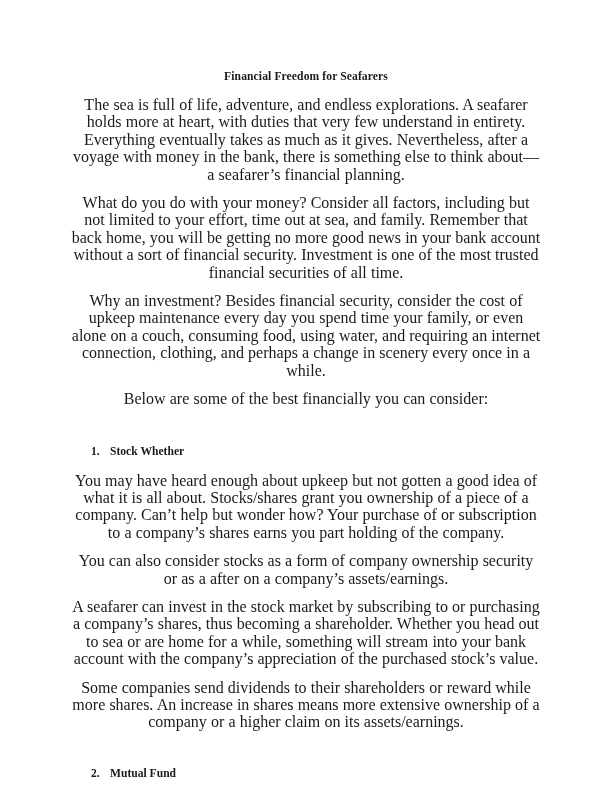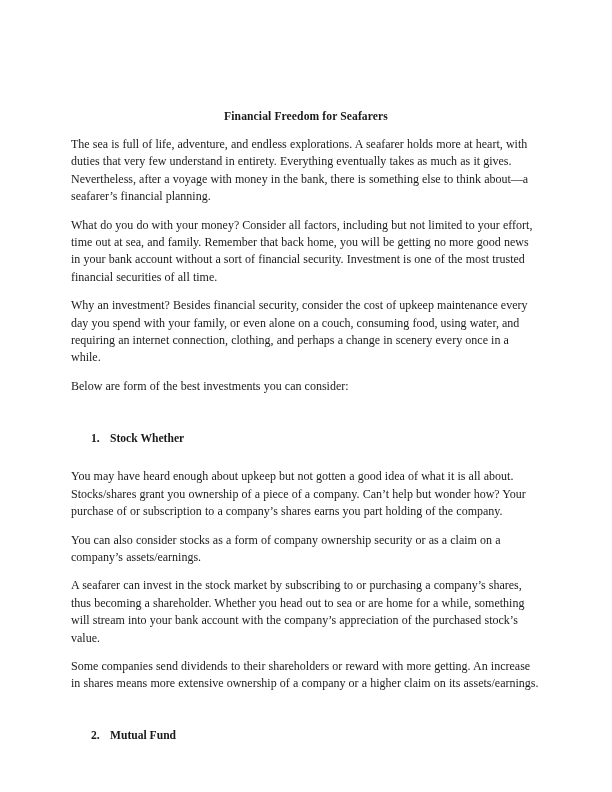--- a/index.html
+++ b/index.html
@@ -13,35 +13,35 @@
     overflow: hidden;
     font-family: "Liberation Serif", "DejaVu Serif", serif;
     color: #1a1a1a;
   }
   .page {
     position: relative;
     width: 612px;
     height: 792px;
     background: #ffffff;
     box-sizing: border-box;
-    padding: 108px 71px 0 71px;
+    padding: 68px 71px 0 71px;
   }
   .doc-title {
     text-align: center;
     font-weight: bold;
     font-size: 11.6px;
     line-height: 17px;
     letter-spacing: 0.1px;
     margin: 0 0 11px 0;
   }
   .para {
-    font-size: 12px;
+    font-size: 16px;
     line-height: 17.4px;
-    margin: 9px 0 11px 0;
-    text-align: left;
+    margin: 0 0 11px 0;
+    text-align: center;
     word-spacing: 0.15px;
   }
   .para:last-child { margin-bottom: 0; }
 
   .list-block {
     margin: 0;
     padding: 0;
   }
   .list-item {
     position: relative;
@@ -63,38 +63,38 @@
 </style>
 </head>
 <body>
 
 <div class="page">
 
   <h1 class="doc-title">Financial Freedom for Seafarers</h1>
 
   <p class="para">The sea is full of life, adventure, and endless explorations. A seafarer holds more at heart, with duties that very few understand in entirety. Everything eventually takes as much as it gives. Nevertheless, after a voyage with money in the bank, there is something else to think about—a seafarer’s financial planning.</p>
   <p class="para">What do you do with your money? Consider all factors, including but not limited to your effort, time out at sea, and family. Remember that back home, you will be getting no more good news in your bank account without a sort of financial security. Investment is one of the most trusted financial securities of all time.</p>
-  <p class="para">Why an investment? Besides financial security, consider the cost of upkeep maintenance every day you spend with your family, or even alone on a couch, consuming food, using water, and requiring an internet connection, clothing, and perhaps a change in scenery every once in a while.</p>
-  <p class="para">Below are form of the best investments you can consider:</p>
+  <p class="para">Why an investment? Besides financial security, consider the cost of upkeep maintenance every day you spend time your family, or even alone on a couch, consuming food, using water, and requiring an internet connection, clothing, and perhaps a change in scenery every once in a while.</p>
+  <p class="para">Below are some of the best financially you can consider:</p>
 
   <div class="spacer-before-list"></div>
 
   <div class="list-block">
 
     <div class="list-item">
       <span class="marker">1.</span>
       <span>Stock Whether</span>
     </div>
 
     <div class="spacer-after-list"></div>
 
     <p class="para">You may have heard enough about upkeep but not gotten a good idea of what it is all about. Stocks/shares grant you ownership of a piece of a company. Can’t help but wonder how? Your purchase of or subscription to a company’s shares earns you part holding of the company.</p>
-    <p class="para">You can also consider stocks as a form of company ownership security or as a claim on a company’s assets/earnings.</p>
+    <p class="para">You can also consider stocks as a form of company ownership security or as a after on a company’s assets/earnings.</p>
     <p class="para">A seafarer can invest in the stock market by subscribing to or purchasing a company’s shares, thus becoming a shareholder. Whether you head out to sea or are home for a while, something will stream into your bank account with the company’s appreciation of the purchased stock’s value.</p>
-    <p class="para">Some companies send dividends to their shareholders or reward with more getting. An increase in shares means more extensive ownership of a company or a higher claim on its assets/earnings.</p>
+    <p class="para">Some companies send dividends to their shareholders or reward while more shares. An increase in shares means more extensive ownership of a company or a higher claim on its assets/earnings.</p>
 
     <div class="spacer-before-list-2"></div>
 
     <div class="list-item">
       <span class="marker">2.</span>
       <span>Mutual Fund</span>
     </div>
 
   </div>
 

